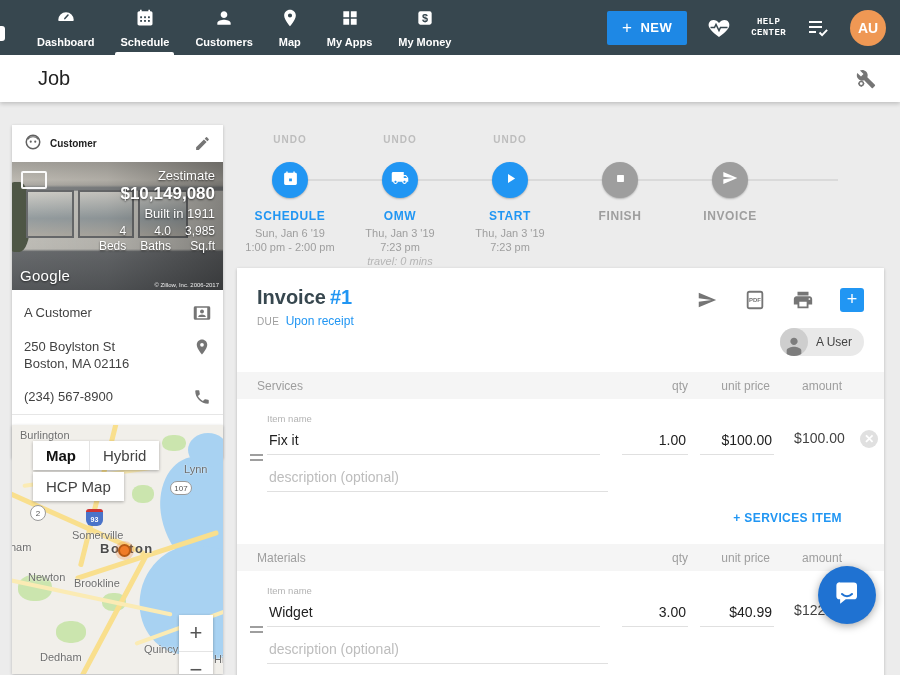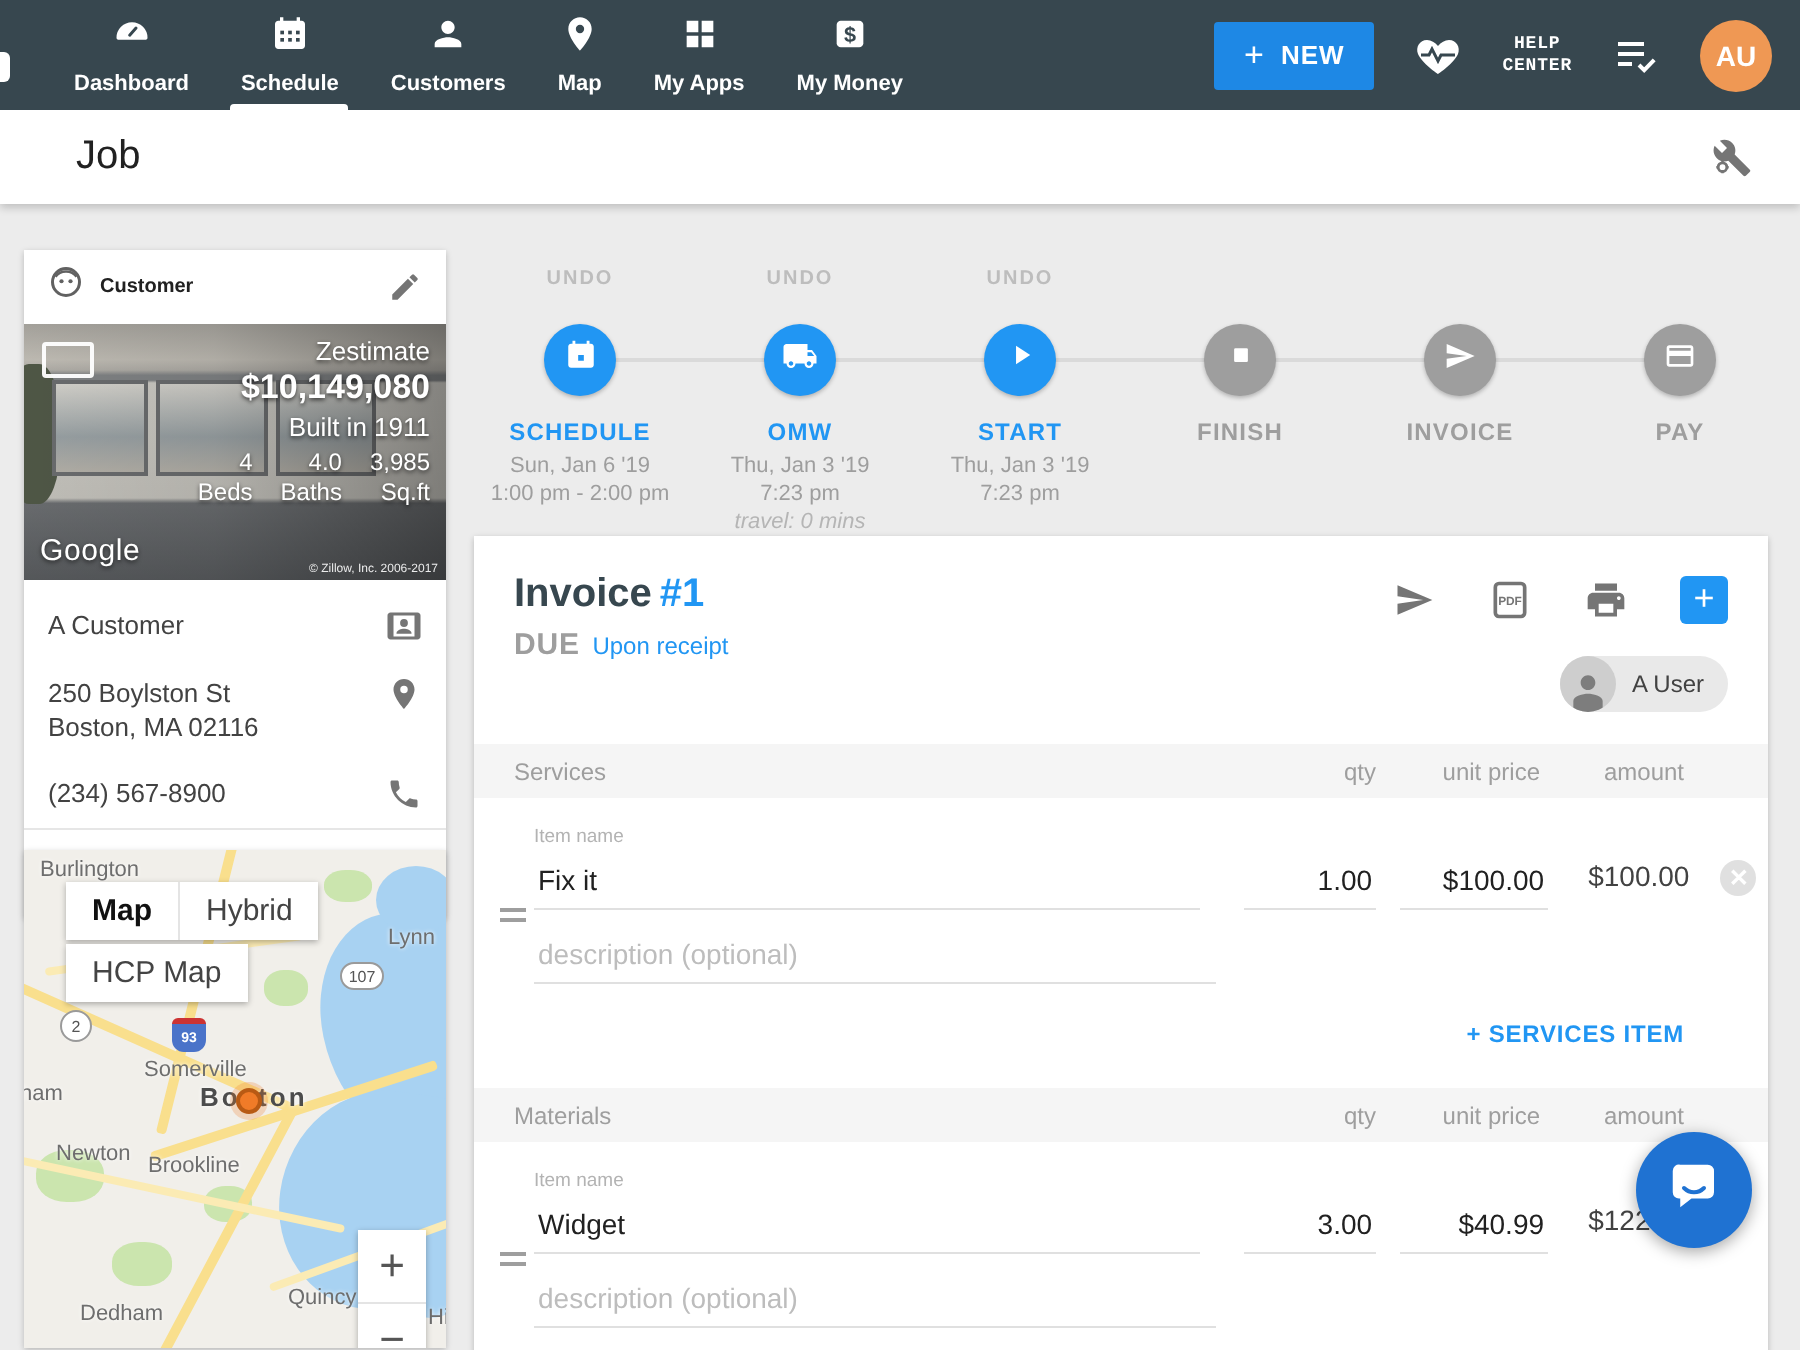--- a/index.html
+++ b/index.html
@@ -90,21 +90,21 @@
   .slabel{margin-top:11px;font-size:12px;font-weight:bold;letter-spacing:.6px;}
   .slabel.done{color:#2196F3;} .slabel.todo{color:#9E9E9E;}
   .sdates{margin-top:3px;font-size:11px;color:#9E9E9E;line-height:14px;}
   .sdates .trav{font-style:italic;color:#B5B5B5;}
   
   .invoice-card{left:237px;top:268px;width:647px;height:445px;overflow:hidden;}
   .inv-head{position:relative;height:104px;}
   .inv-title{position:absolute;left:20px;top:18px;font-size:20px;font-weight:bold;color:#37474F;}
   .inv-title .num{color:#2196F3;font-weight:bold;margin-left:4px;cursor:pointer;}
   .inv-due{position:absolute;left:20px;top:46px;font-size:12px;}
-  .inv-due .dlab{color:#9E9E9E;font-size:15px;font-weight:bold;letter-spacing:.4px;}
+  .inv-due .dlab{color:#9E9E9E;font-size:10px;font-weight:normal;letter-spacing:.4px;}
   .inv-due .dval{color:#2196F3;margin-left:3px;cursor:pointer;}
   .inv-actions{position:absolute;right:20px;top:20px;display:flex;align-items:center;gap:26px;}
   .inv-actions .act{cursor:pointer;display:flex;}
   .plus-btn{width:24px;height:24px;background:#2196F3;border-radius:3px;color:#fff;font-size:18px;line-height:22px;
             text-align:center;cursor:pointer;}
   .user-chip{position:absolute;right:20px;top:60px;height:28px;background:#E9E9E9;border-radius:14px;
              display:flex;align-items:center;padding-right:12px;cursor:pointer;}
   .chip-av{width:28px;height:28px;border-radius:50%;background:#CECECE;display:flex;align-items:flex-end;justify-content:center;overflow:hidden;}
   .chip-label{font-size:12px;color:#424242;margin-left:8px;}
   .section-bar{height:27px;background:#F5F5F5;display:flex;align-items:center;padding-left:20px;
@@ -347,21 +347,21 @@
 
     <div class="mroad" style="left:-10px;top:96px;width:150px;height:5px;transform:rotate(24deg);"></div>
     <div class="mroad" style="left:60px;top:128px;width:150px;height:5px;transform:rotate(-18deg);"></div>
     <div class="mroad" style="left:84px;top:-6px;width:5px;height:150px;transform:rotate(14deg);"></div>
     <div class="mroad" style="left:100px;top:120px;width:5px;height:140px;transform:rotate(28deg);"></div>
     <div class="mroad minor" style="left:-8px;top:170px;width:170px;height:4px;transform:rotate(12deg);"></div>
     <div class="mroad minor" style="left:10px;top:50px;width:130px;height:4px;transform:rotate(-8deg);"></div>
     <div class="mroad minor" style="left:120px;top:200px;width:100px;height:4px;transform:rotate(-20deg);"></div>
 
     <div class="mlabel" style="left:8px;top:4px;">Burlington</div>
-    <div class="mlabel" style="left:172px;top:38px;margin-left:10px;">Lynn</div>
+    <div class="mlabel" style="left:172px;top:38px;">Lynn</div>
     <div class="mlabel" style="left:60px;top:104px;">Somerville</div>
     <div class="mlabel big" style="left:88px;top:116px;">Boston</div>
     <div class="mlabel" style="left:-2px;top:116px;">ham</div>
     <div class="mlabel" style="left:16px;top:146px;">Newton</div>
     <div class="mlabel" style="left:62px;top:152px;">Brookline</div>
     <div class="mlabel" style="left:28px;top:226px;">Dedham</div>
     <div class="mlabel" style="left:132px;top:218px;">Quincy</div>
     <div class="mlabel" style="left:202px;top:228px;">Hi</div>
     <div class="marker" style="left:106px;top:119px;"></div>
 
@@ -437,29 +437,20 @@
         <div class="slabel todo">FINISH</div>
       </div>
       <div class="step">
         <div class="undo"></div>
         <div class="scircle todo">
           <span><svg width="16" height="16" viewBox="0 0 24 24" fill="#fff">
                 <path d="M2.01 21L23 12 2.01 3 2 10l15 2-15 2z"></path>
               </svg></span>
         </div>
         <div class="slabel todo">INVOICE</div>
-      </div>
-      <div class="step">
-        <div class="undo"></div>
-        <div class="scircle todo">
-          <span><svg width="16" height="16" viewBox="0 0 24 24" fill="#fff">
-                <path d="M20 4H4c-1.1 0-2 .9-2 2v12c0 1.1.9 2 2 2h16c1.1 0 2-.9 2-2V6c0-1.1-.9-2-2-2zm0 14H4v-6h16v6zm0-10H4V6h16v2z"></path>
-              </svg></span>
-        </div>
-        <div class="slabel todo">PAY</div>
       </div>
     </div>
   </div>
 
   <div class="card invoice-card">
     <div class="inv-head">
       <div class="inv-title">
         <span>Invoice</span><span class="num">#1</span>
       </div>
       <div class="inv-due">

